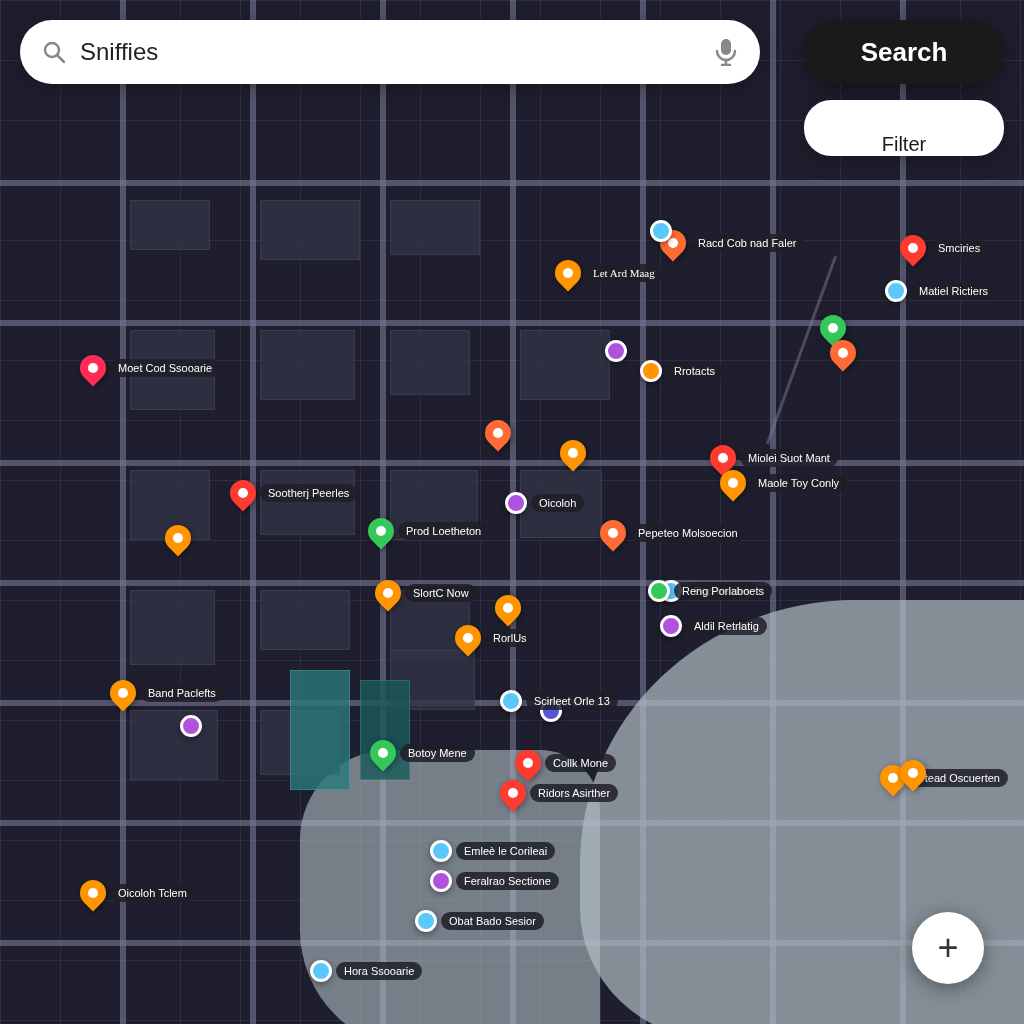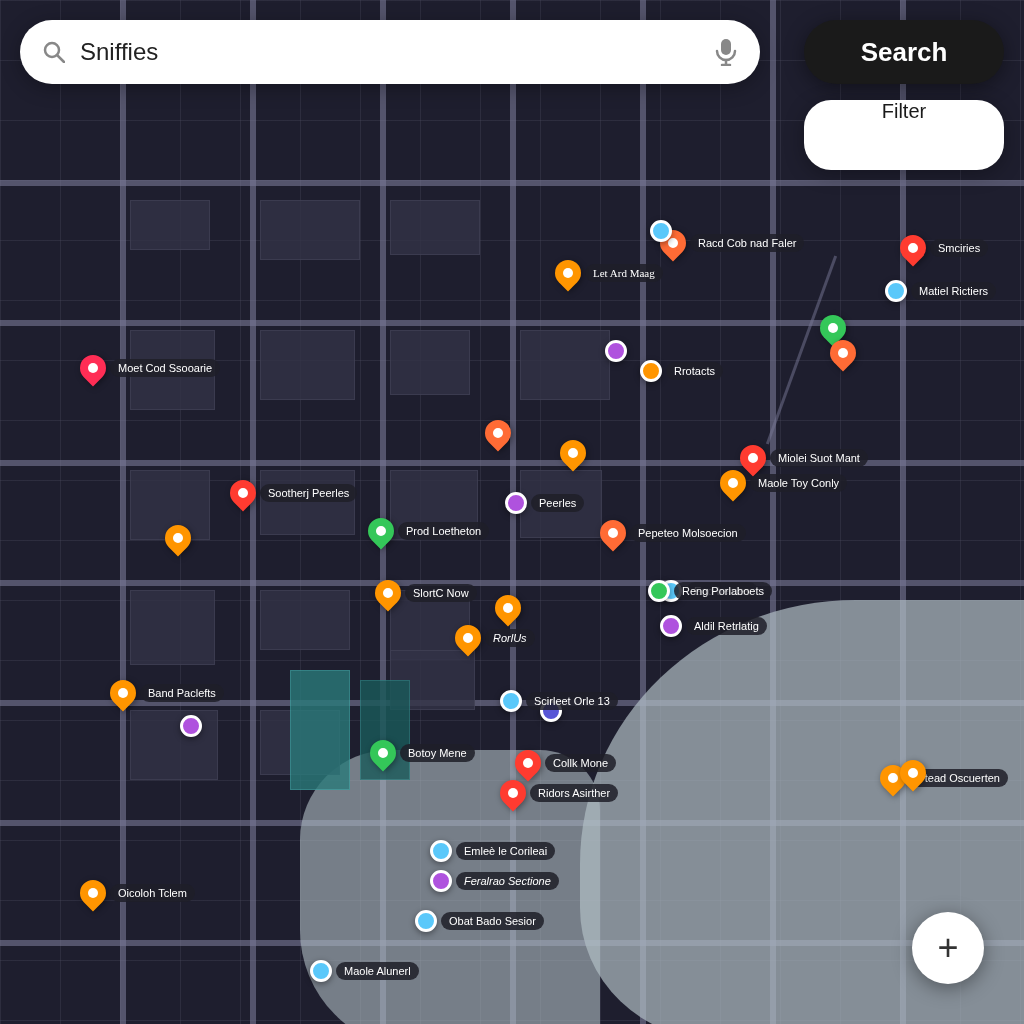--- a/index.html
+++ b/index.html
@@ -136,25 +136,25 @@
       font-size: 26px;
       font-weight: 600;
     }
 
     
     #filter-button {
       position: absolute;
       top: 100px;
       right: 20px;
       width: 200px;
-      height: 70px;
+      height: 56px;
       background: white;
       border-radius: 27px;
       display: flex;
-      align-items: flex-start;
+      align-items: flex-end;
       justify-content: center;
       box-shadow: 0 4px 20px rgba(0,0,0,0.3);
       pointer-events: all;
       cursor: pointer;
     }
 
     #filter-button-label {
       color: #1a1a1a;
       font-size: 20px;
       font-weight: 500;
@@ -363,46 +363,46 @@
     </div>
     <div class="map-pin" style="left: 165px; top: 525px; position: absolute; pointer-events: all; cursor: pointer;">
       <div class="pin-dot" style="background:#FF9500;"></div>
     </div>
     <div class="map-pin" style="left: 368px; top: 518px; position: absolute; pointer-events: all; cursor: pointer;">
       <div class="pin-dot" style="background:#34C759;"></div>
       <div class="pin-label">Prod Loetheton</div>
     </div>
     <div class="map-pin" style="left: 505px; top: 492px; position: absolute; pointer-events: all; cursor: pointer;">
       <div class="pin-circle" style="background:#AF52DE;"></div>
-      <div class="pin-label">Peerles</div>
+      <div class="pin-label">Oicoloh</div>
     </div>
     <div class="map-pin" style="left: 600px; top: 520px; position: absolute; pointer-events: all; cursor: pointer;">
       <div class="pin-dot" style="background:#FF6B35;"></div>
       <div class="pin-label">Pepeteo Molsoecion</div>
     </div>
     <div class="map-pin" style="left: 375px; top: 580px; position: absolute; pointer-events: all; cursor: pointer;">
       <div class="pin-dot" style="background:#FF9500;"></div>
       <div class="pin-label">SlortC Now</div>
     </div>
     <div class="map-pin" style="left: 495px; top: 595px; position: absolute; pointer-events: all; cursor: pointer;">
       <div class="pin-dot" style="background:#FF9500;"></div>
     </div>
-    <div class="map-pin" style="left: 740px; top: 445px; position: absolute; pointer-events: all; cursor: pointer;">
+    <div class="map-pin" style="left: 710px; top: 445px; position: absolute; pointer-events: all; cursor: pointer;">
       <div class="pin-dot" style="background:#FF3B30;"></div>
       <div class="pin-label">Miolei Suot Mant</div>
     </div>
     <div class="map-pin" style="left: 720px; top: 470px; position: absolute; pointer-events: all; cursor: pointer;">
       <div class="pin-dot" style="background:#FF9500;"></div>
       <div class="pin-label">Maole Toy Conly</div>
     </div>
     <div class="map-pin" style="left: 660px; top: 580px; position: absolute; pointer-events: all; cursor: pointer;">
       <div class="pin-circle" style="background:#5AC8FA;"></div>
       <div class="pin-label">End berdes</div>
     </div>
-    <div class="map-pin" style="left: 455px; top: 625px; position: absolute; pointer-events: all; cursor: pointer; font-style: italic;">
+    <div class="map-pin" style="left: 455px; top: 625px; position: absolute; pointer-events: all; cursor: pointer;">
       <div class="pin-dot" style="background:#FF9500;"></div>
       <div class="pin-label">RorlUs</div>
     </div>
     <div class="map-pin" style="left: 660px; top: 615px; position: absolute; pointer-events: all; cursor: pointer;">
       <div class="pin-circle" style="background:#AF52DE;"></div>
       <div class="pin-label">Aldil Retrlatig</div>
     </div>
     <div class="map-pin" style="left: 648px; top: 580px; position: absolute; pointer-events: all; cursor: pointer;">
       <div class="pin-circle" style="background:#34C759;"></div>
       <div class="pin-label">Reng Porlaboets</div>
@@ -437,35 +437,35 @@
       <div class="pin-dot" style="background:#FF9500;"></div>
       <div class="pin-label">Ttead Oscuerten</div>
     </div>
     <div class="map-pin" style="left: 900px; top: 760px; position: absolute; pointer-events: all; cursor: pointer;">
       <div class="pin-dot" style="background:#FF9500;"></div>
     </div>
     <div class="map-pin" style="left: 430px; top: 840px; position: absolute; pointer-events: all; cursor: pointer;">
       <div class="pin-circle" style="background:#5AC8FA;"></div>
       <div class="pin-label">Emleè le Corileai</div>
     </div>
-    <div class="map-pin" style="left: 430px; top: 870px; position: absolute; pointer-events: all; cursor: pointer; font-style: italic;">
+    <div class="map-pin" style="left: 430px; top: 870px; position: absolute; pointer-events: all; cursor: pointer;">
       <div class="pin-circle" style="background:#AF52DE;"></div>
       <div class="pin-label">Feralrao Sectione</div>
     </div>
     <div class="map-pin" style="left: 80px; top: 880px; position: absolute; pointer-events: all; cursor: pointer;">
       <div class="pin-dot" style="background:#FF9500;"></div>
       <div class="pin-label">Oicoloh Tclem</div>
     </div>
     <div class="map-pin" style="left: 415px; top: 910px; position: absolute; pointer-events: all; cursor: pointer;">
       <div class="pin-circle" style="background:#5AC8FA;"></div>
       <div class="pin-label">Obat Bado Sesior</div>
     </div>
     <div class="map-pin" style="left: 310px; top: 960px; position: absolute; pointer-events: all; cursor: pointer;">
       <div class="pin-circle" style="background:#5AC8FA;"></div>
-      <div class="pin-label">Maole Alunerl</div>
+      <div class="pin-label">Hora Ssooarie</div>
     </div>
     <div class="map-pin" style="left: 830px; top: 340px; position: absolute; pointer-events: all; cursor: pointer;">
       <div class="pin-dot" style="background:#FF6B35;"></div>
     </div>
     <div class="map-pin" style="left: 560px; top: 440px; position: absolute; pointer-events: all; cursor: pointer;">
       <div class="pin-dot" style="background:#FF9500;"></div>
     </div>
   </div>
 
 </body></html>

